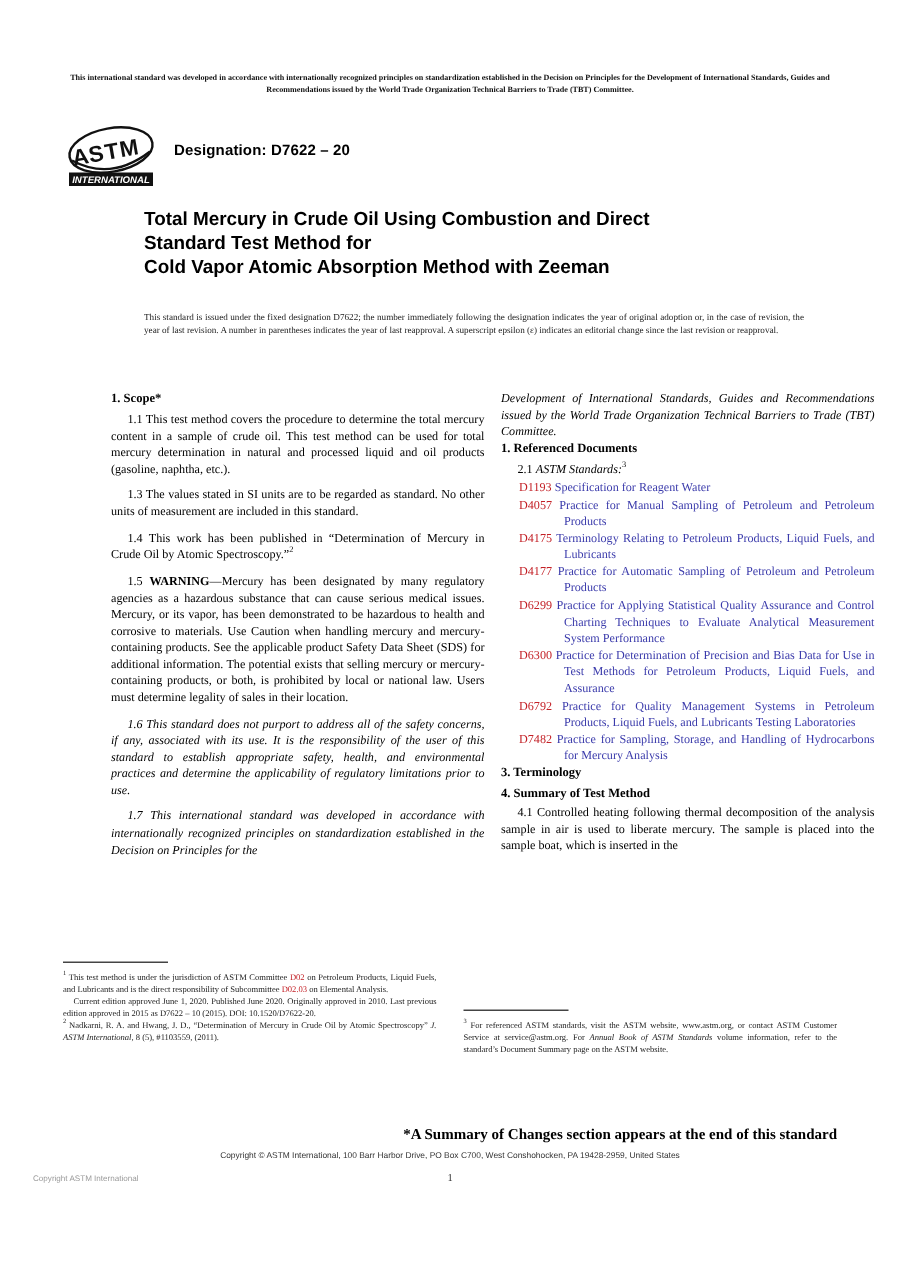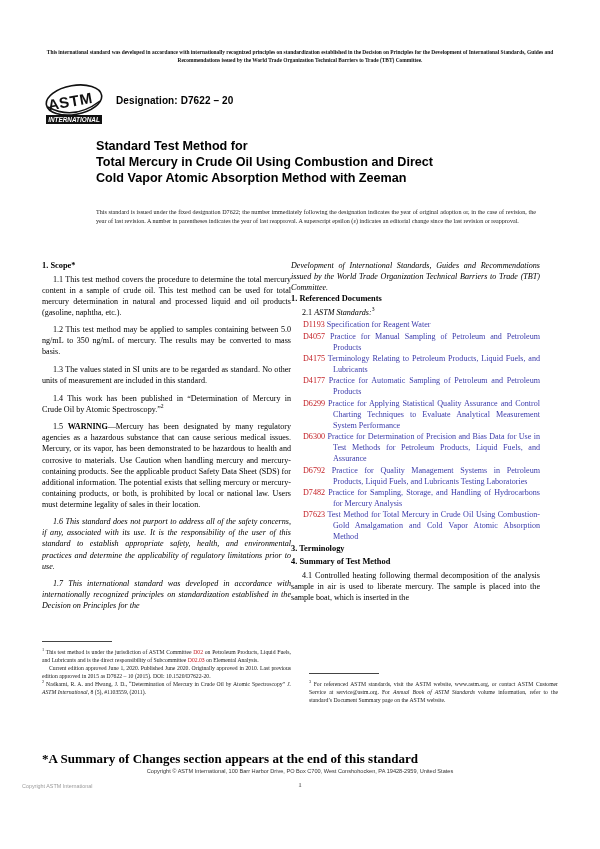--- a/index.html
+++ b/index.html
@@ -97,23 +97,24 @@
   
   .col {
     position: absolute;
     top: 260px;
     width: 249px;
     font-family: "Liberation Serif", serif;
     font-size: 8.1px;
     line-height: 11.05px;
     text-align: justify;
     color: #000;
+    margin-left: 32px;
   }
   .col-left  { left: 42px; }
-  .col-right { left: 291px; }
+  .col-right { left: 302px; }
 
   h2.sec {
     font-size: 8.4px;
     font-weight: bold;
     margin: 0 0 2px 0;
     line-height: 11.5px;
     text-align: left;
   }
   .sec-gap { margin-top: 7.5px; }
 
@@ -183,24 +184,24 @@
   .footnotes .fnsup { font-size: 4.3px; vertical-align: super; line-height: 0; }
   .footnotes .lnk { color: #c32026; }
   .footnotes i { font-style: italic; }
 
   
   .summary-line {
     position: absolute;
     left: 42px;
     top: 751px;
     width: 516px;
-    text-align: left;
-    font-family: "Liberation Serif", serif;
-    font-weight: bold;
-    font-size: 13px;
+    text-align: right;
+    font-family: "Liberation Serif", serif;
+    font-weight: bold;
+    font-size: 10px;
     color: #000;
   }
   .copyright-line {
     position: absolute;
     left: 42px;
     top: 768px;
     width: 516px;
     text-align: center;
     font-family: "Liberation Sans", sans-serif;
     font-size: 5.6px;
@@ -244,33 +245,32 @@
         </g>
         <path d="M4 24 Q30 38 56 18" fill="none" stroke="#111" stroke-width="1.5"></path>
         <rect x="2" y="32" width="56" height="9" fill="#111"></rect>
         <text x="30" y="39" fill="#fff" text-anchor="middle" font-family="Liberation Sans, sans-serif" font-weight="bold" font-size="6.4" font-style="italic">INTERNATIONAL</text>
       </svg>
     </div>
     <div class="designation">Designation: D7622 – 20</div>
   </div>
 
   <div class="title-block">
+    <div>Total Mercury in Crude Oil Using Combustion and Direct</div>
     <div>Standard Test Method for</div>
-    <div>Total Mercury in Crude Oil Using Combustion and Direct</div>
     <div>Cold Vapor Atomic Absorption Method with Zeeman</div>
   </div>
 
   <div class="issue-note">This standard is issued under the fixed designation D7622; the number immediately following the designation indicates the year of original adoption or, in the case of revision, the year of last revision. A number in parentheses indicates the year of last reapproval. A superscript epsilon (ε) indicates an editorial change since the last revision or reapproval.</div>
 
   <div class="col col-left">
 
     <h2 class="sec">1. Scope*</h2>
 
     <p class="para tight">1.1 This test method covers the procedure to determine the total mercury content in a sample of crude oil. This test method can be used for total mercury determination in natural and processed liquid and oil products (gasoline, naphtha, etc.).</p>
-    <p class="para">1.2 This test method may be applied to samples containing between 5.0 ng/mL to 350 ng/mL of mercury. The results may be converted to mass basis.</p>
     <p class="para">1.3 The values stated in SI units are to be regarded as standard. No other units of measurement are included in this standard.</p>
 
     <p class="para"><span>1.4 This work has been published in “Determination of Mercury in Crude Oil by Atomic Spectroscopy.”</span><span class="sup">2</span></p>
 
     <p class="para"><span>1.5 </span><span class="bold">WARNING</span><span>—Mercury has been designated by many regulatory agencies as a hazardous substance that can cause serious medical issues. Mercury, or its vapor, has been demonstrated to be hazardous to health and corrosive to materials. Use Caution when handling mercury and mercury-containing products. See the applicable product Safety Data Sheet (SDS) for additional information. The potential exists that selling mercury or mercury-containing products, or both, is prohibited by local or national law. Users must determine legality of sales in their location.</span></p>
 
     <p class="para ital">1.6 This standard does not purport to address all of the safety concerns, if any, associated with its use. It is the responsibility of the user of this standard to establish appropriate safety, health, and environmental practices and determine the applicability of regulatory limitations prior to use.</p>
 
     <p class="para ital">1.7 This international standard was developed in accordance with internationally recognized principles on standardization established in the Decision on Principles for the</p>
   </div>
@@ -285,21 +285,20 @@
 
     <ul class="ref-list">
       <li><span class="ref-id">D1193</span> <span class="ref-title">Specification for Reagent Water</span></li>
       <li><span class="ref-id">D4057</span> <span class="ref-title">Practice for Manual Sampling of Petroleum and Petroleum Products</span></li>
       <li><span class="ref-id">D4175</span> <span class="ref-title">Terminology Relating to Petroleum Products, Liquid Fuels, and Lubricants</span></li>
       <li><span class="ref-id">D4177</span> <span class="ref-title">Practice for Automatic Sampling of Petroleum and Petroleum Products</span></li>
       <li><span class="ref-id">D6299</span> <span class="ref-title">Practice for Applying Statistical Quality Assurance and Control Charting Techniques to Evaluate Analytical Measurement System Performance</span></li>
       <li><span class="ref-id">D6300</span> <span class="ref-title">Practice for Determination of Precision and Bias Data for Use in Test Methods for Petroleum Products, Liquid Fuels, and Assurance</span></li>
       <li><span class="ref-id">D6792</span> <span class="ref-title">Practice for Quality Management Systems in Petroleum Products, Liquid Fuels, and Lubricants Testing Laboratories</span></li>
       <li><span class="ref-id">D7482</span> <span class="ref-title">Practice for Sampling, Storage, and Handling of Hydrocarbons for Mercury Analysis</span></li>
-      <li><span class="ref-id">D7623</span> <span class="ref-title">Test Method for Total Mercury in Crude Oil Using Combustion-Gold Amalgamation and Cold Vapor Atomic Absorption Method</span></li>
     </ul>
 
     <h2 class="sec sec-gap">3. Terminology</h2>
 
 
     <h2 class="sec sec-gap">4. Summary of Test Method</h2>
 
     <p class="para tight">4.1 Controlled heating following thermal decomposition of the analysis sample in air is used to liberate mercury. The sample is placed into the sample boat, which is inserted in the</p>
   </div>
 

